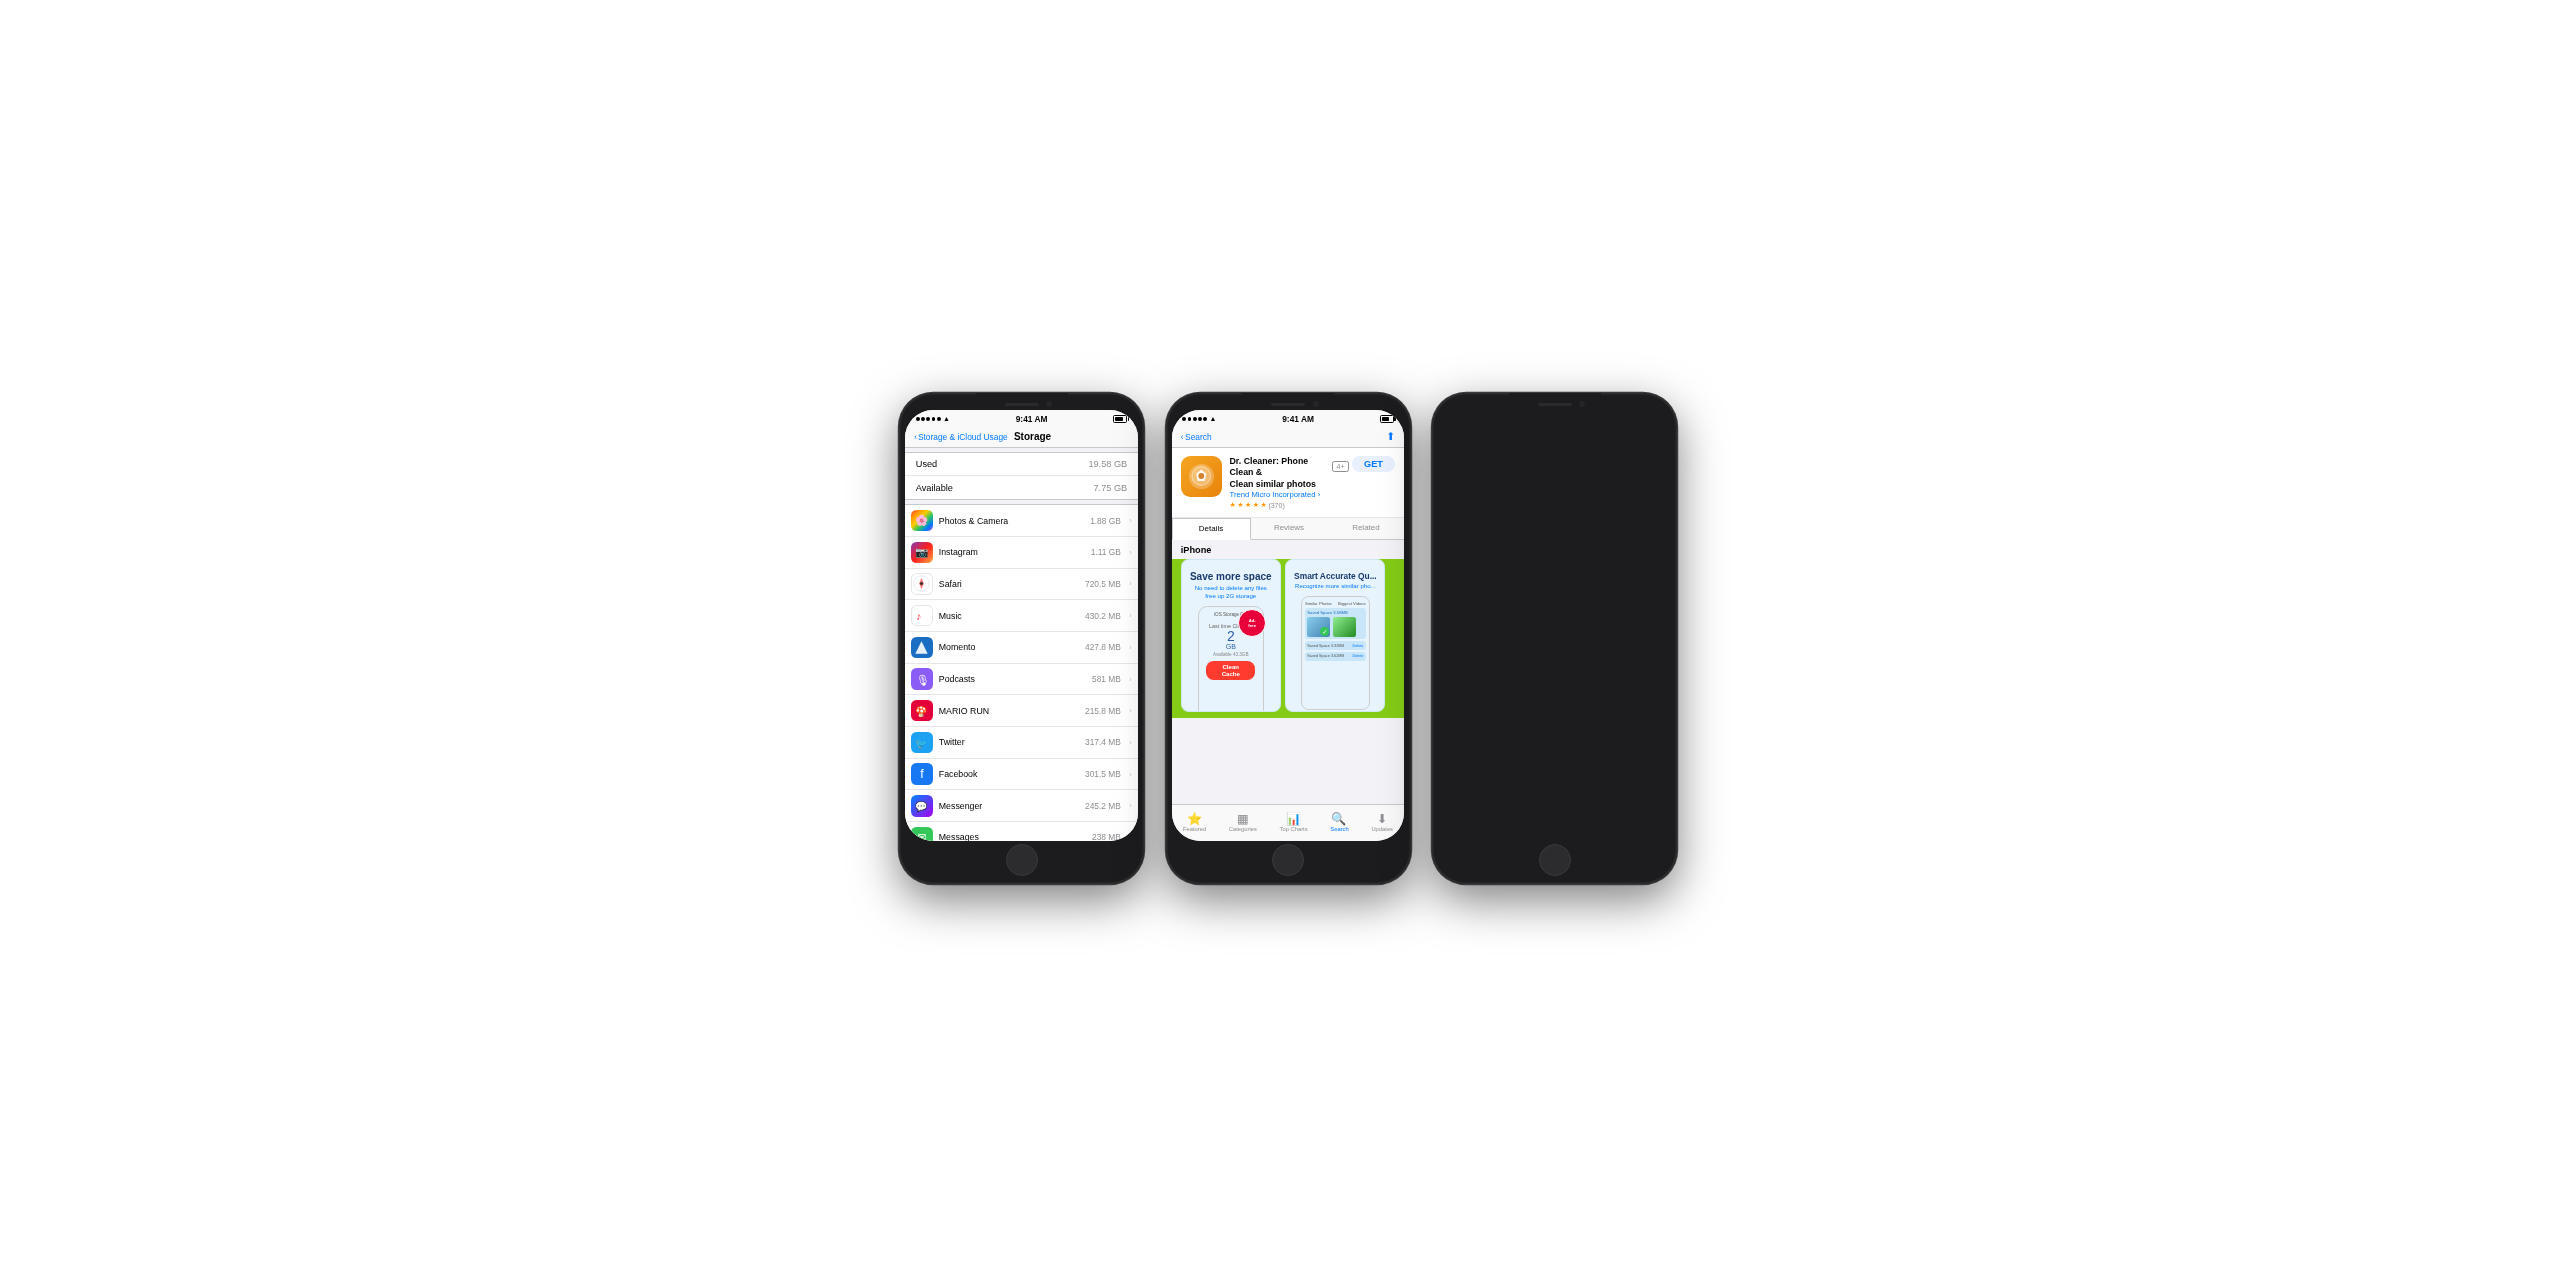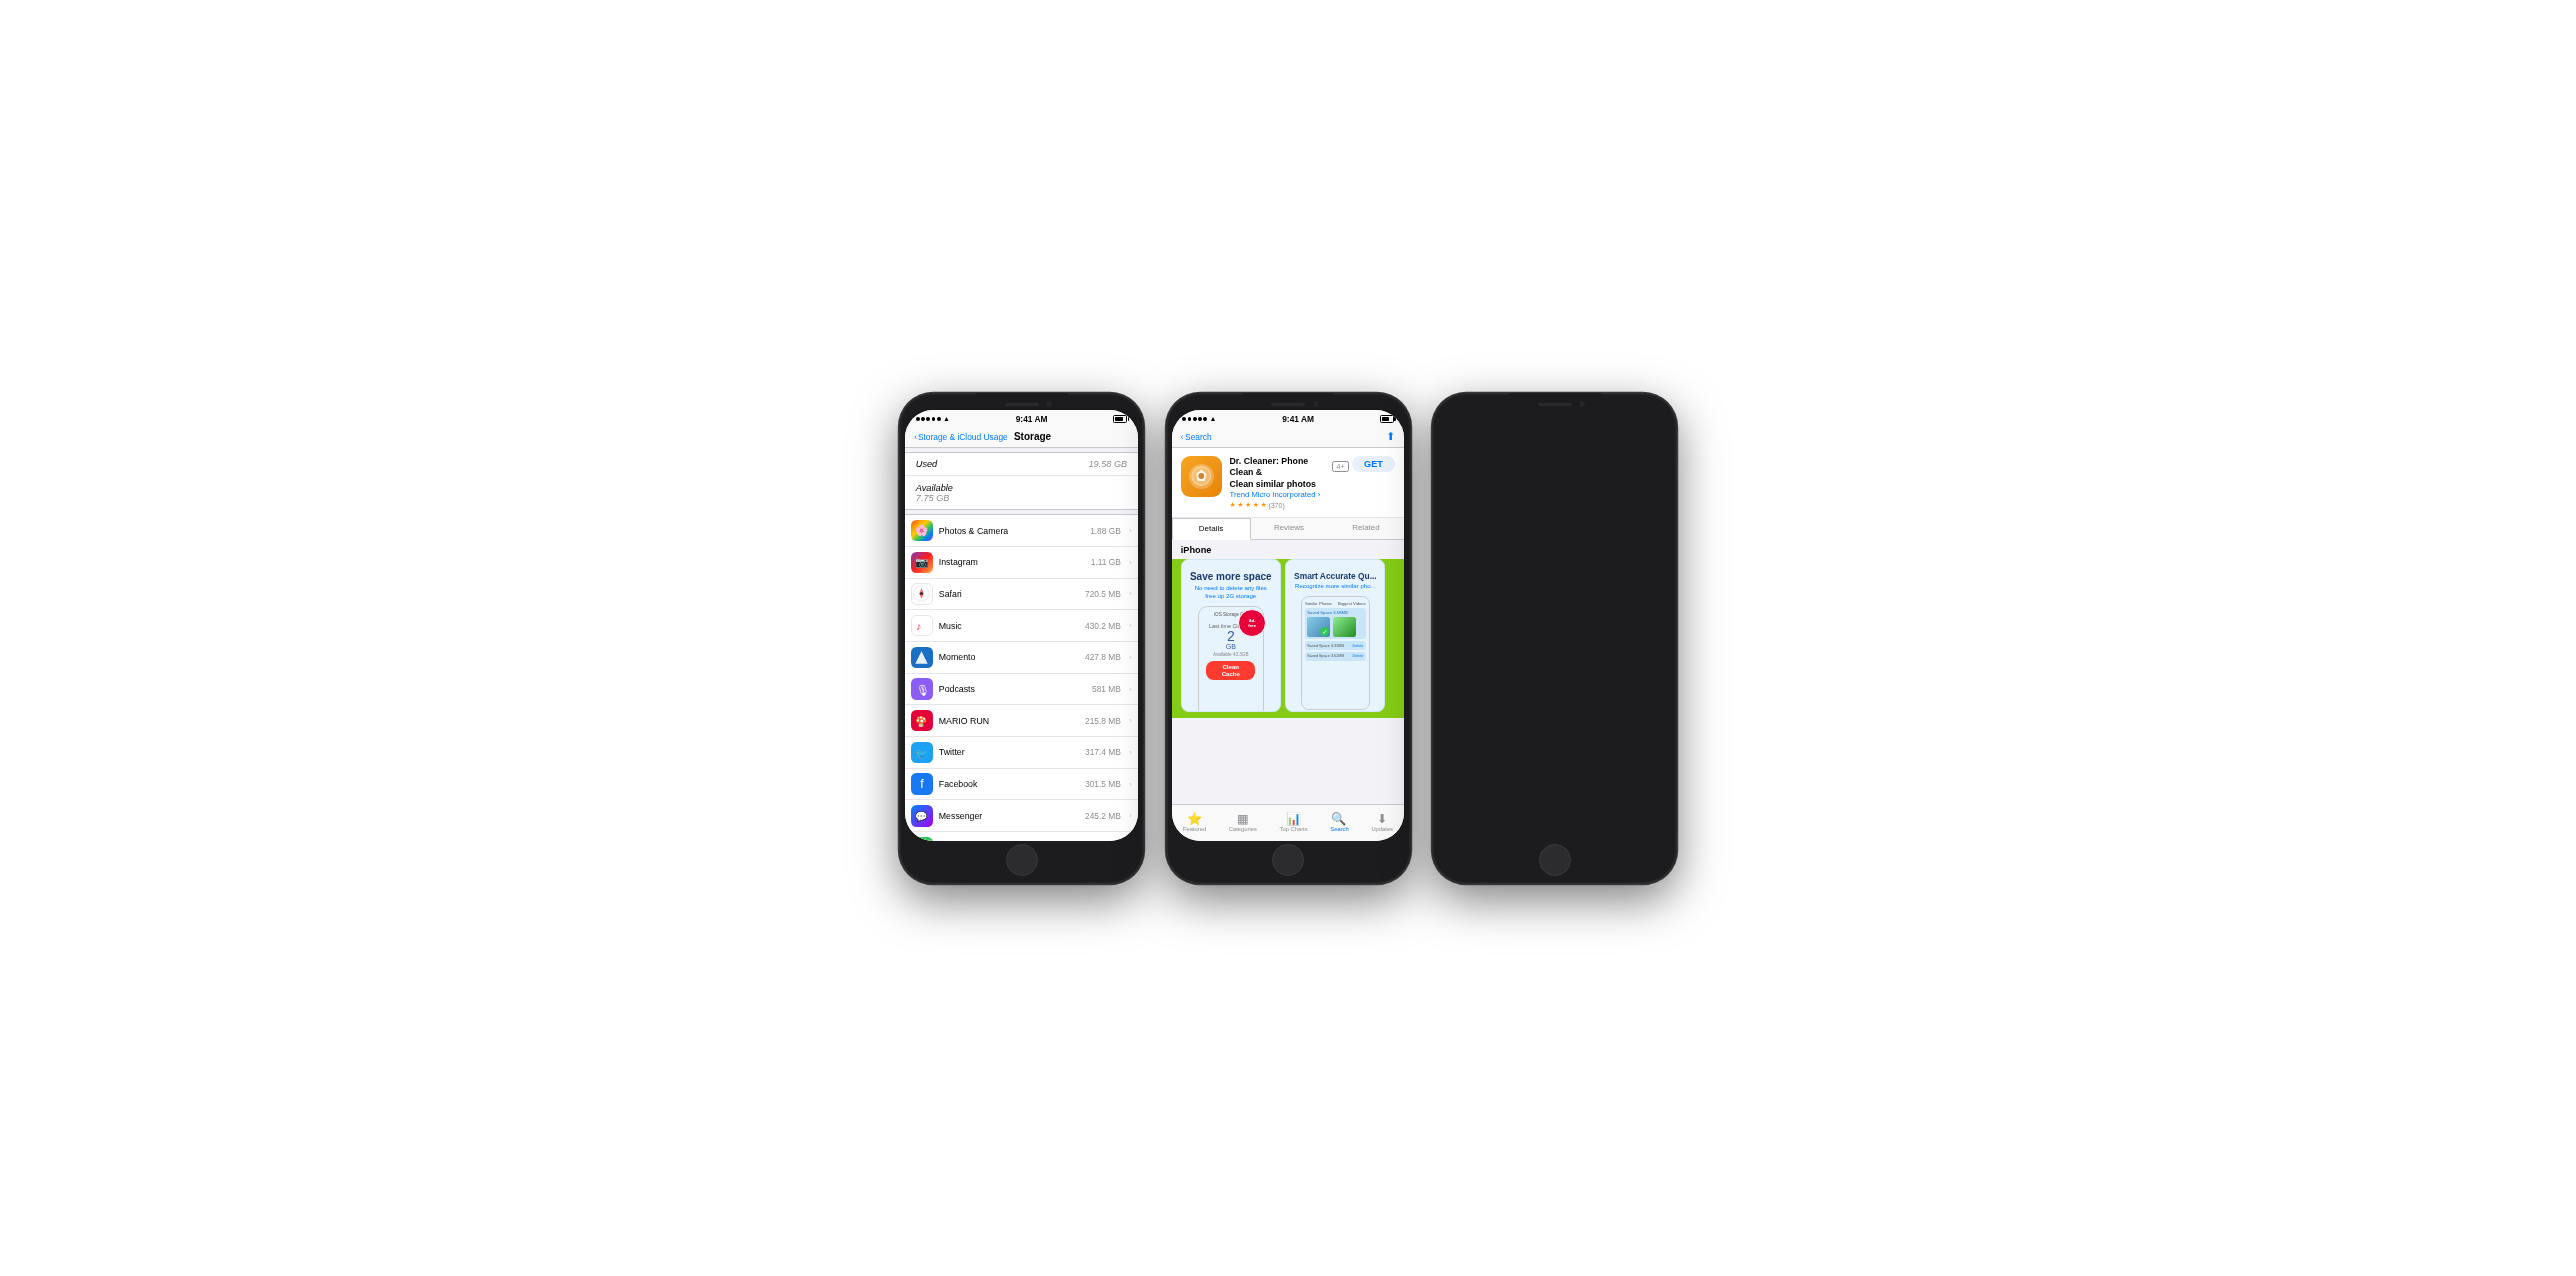--- a/index.html
+++ b/index.html
@@ -143,27 +143,26 @@
     }
     .p1-nav-title { font-size: 10px; font-weight: 600; color: #000; }
     .p1-storage-summary {
       background: #fff;
       border-top: 0.8px solid #c8c8cc;
       border-bottom: 0.8px solid #c8c8cc;
     }
     .p1-storage-row {
       display: flex;
       justify-content: space-between;
-      align-items: flex-start;
+      align-items: flex-end;
       padding: 6.1px 10.7px;
       border-bottom: 0.8px solid #e5e5ea;
       font-size: 9.2px;
-      font-style: italic;
-    }
-    .p1-storage-row:last-child { border-bottom: none; flex-direction: column; }
+    }
+    .p1-storage-row:last-child { border-bottom: none; }
     .p1-storage-label { color: #000; }
     .p1-storage-value { color: #8e8e93; }
     .p1-app-list { background: #fff; border-top: 0.8px solid #c8c8cc; margin-top: 4.6px; }
     .p1-app-row {
       display: flex;
       align-items: center;
       padding: 4.6px 6.1px;
       border-bottom: 0.8px solid #e5e5ea;
       gap: 6.1px;
     }

